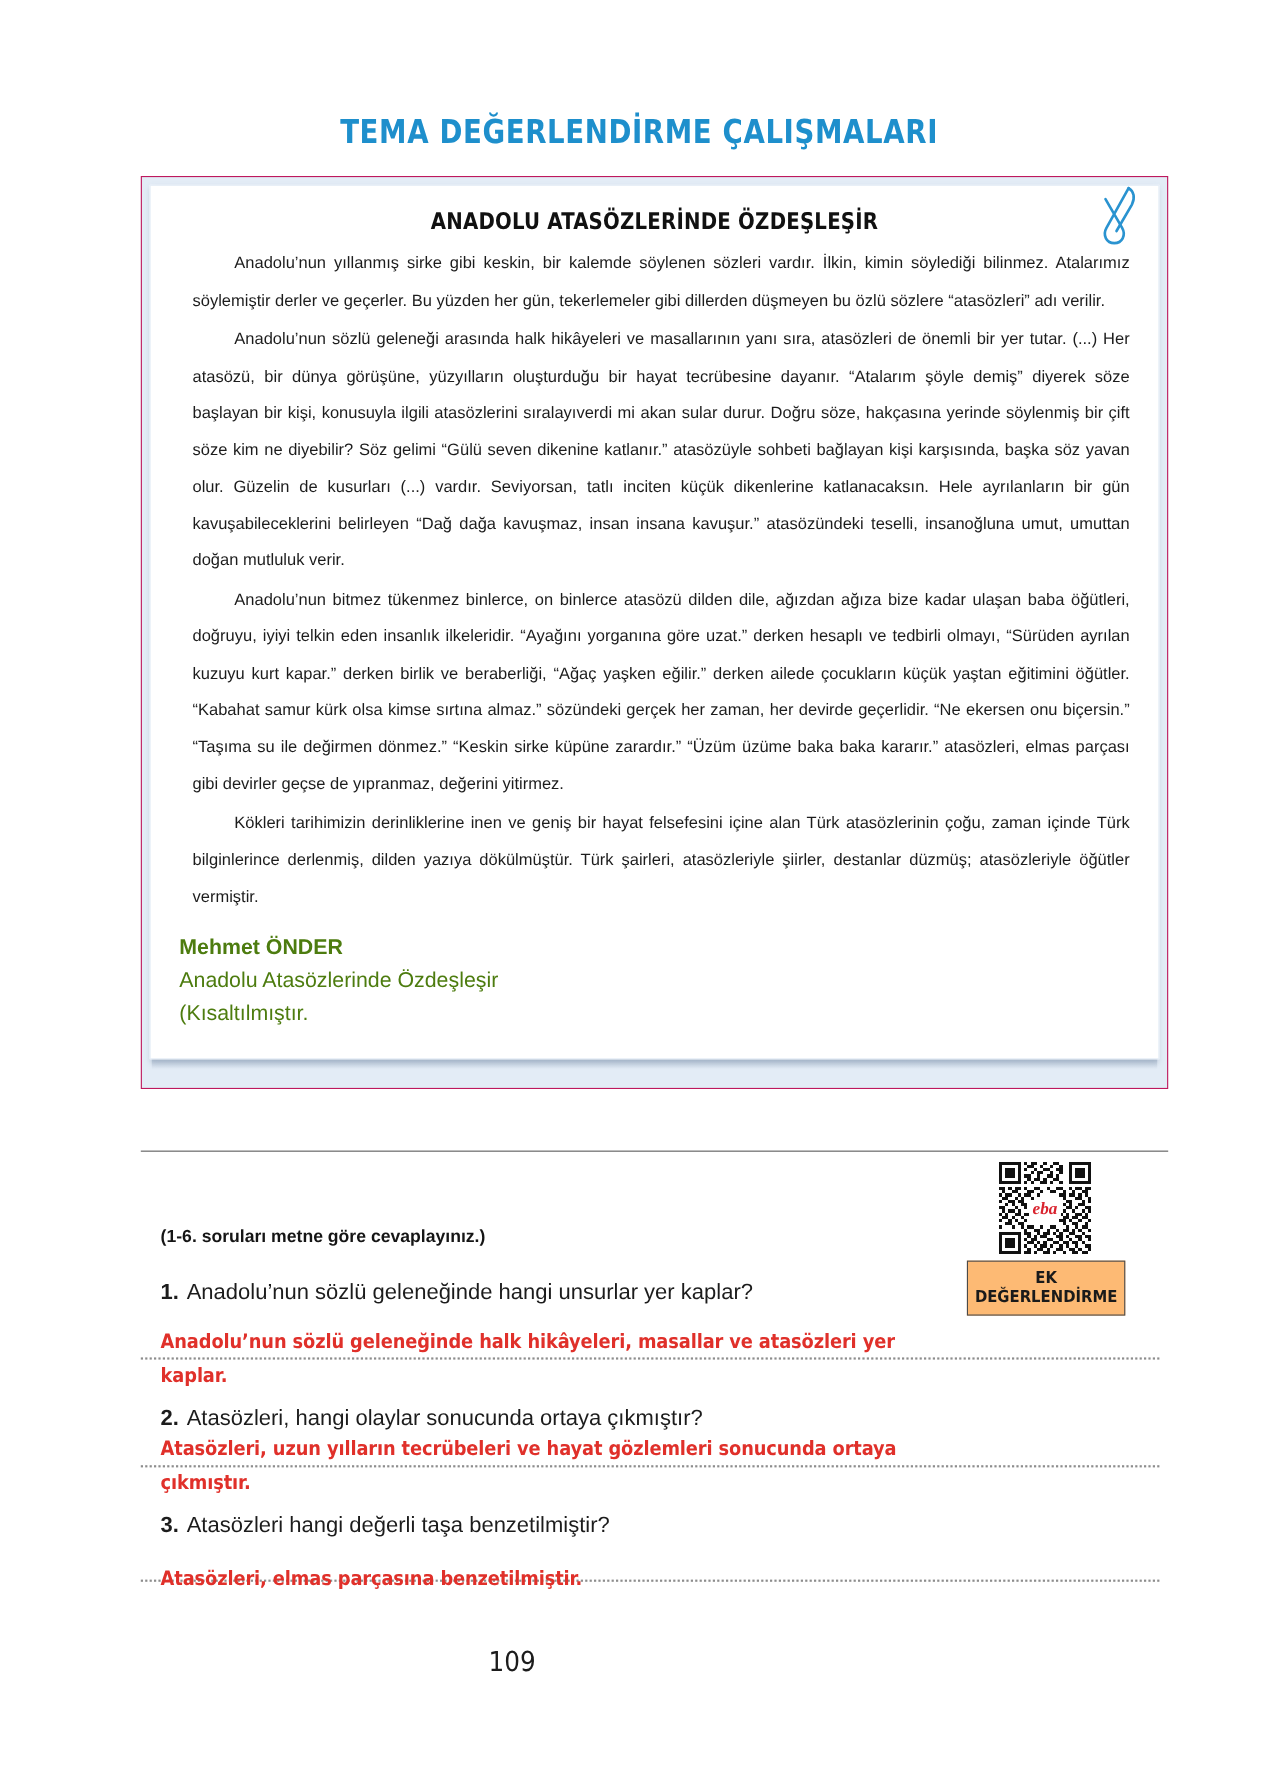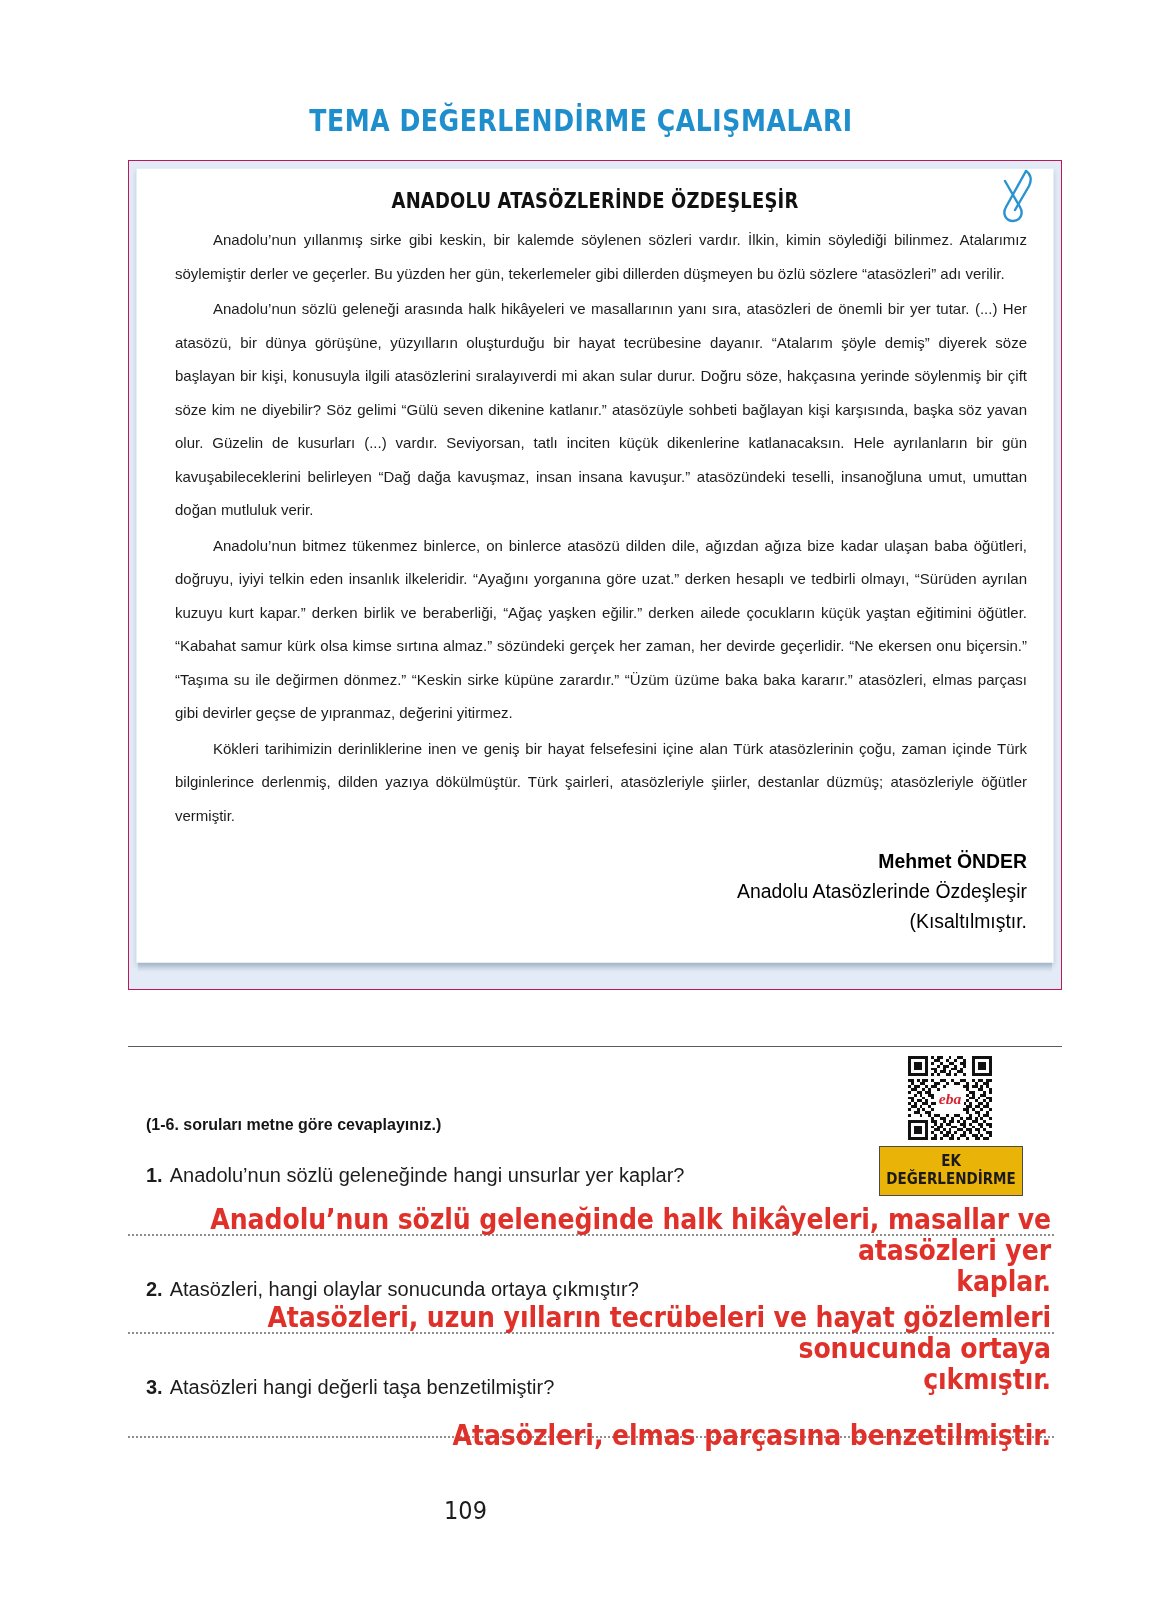--- a/index.html
+++ b/index.html
@@ -75,24 +75,23 @@
     line-height: 33.5px;
     text-align: justify;
     text-indent: 38px;
     color: #1c1c1c;
     font-family: "Liberation Sans", sans-serif;
     font-stretch: condensed;
     transform-origin: left;
   }
   .attribution {
     margin-top: 14px;
-    text-align: right;
     font-size: 19.4px;
     line-height: 30px;
-    color: #000000;
+    color: #4d7c0f;
   }
   .attr-name { font-weight: bold; display: block; }
   .attr-src  { display: block; }
   .attr-note { display: block; }
 
   .passage-shadow-bar {
     height: 10px;
     margin: 0 2px;
     background: linear-gradient(to bottom, rgba(150,168,190,0.55), rgba(150,168,190,0) 90%);
   }
@@ -119,21 +118,21 @@
     width: 84px;
     height: 84px;
     display: block;
   }
   .ek-box {
     position: absolute;
     left: 879px;
     top: 1146px;
     width: 144px;
     border: 1px solid #4a4a4a;
-    background: #eab308;
+    background: #fdba74;
     text-align: center;
     padding: 5px 2px 6px 2px;
     box-sizing: border-box;
   }
   .ek-line1 {
     font-size: 15px;
     font-weight: bold;
     line-height: 18px;
     font-family: "DejaVu Sans Condensed", "Liberation Sans Narrow", "Liberation Sans", sans-serif;
   }
@@ -157,25 +156,24 @@
   .question {
     font-size: 20px;
     line-height: 30px;
     color: #1c1c1c;
     white-space: nowrap;
   }
   .q-num { font-weight: bold; margin-right: 7px; }
   .answer {
     color: #e0302a;
     font-weight: bold;
-    font-size: 28px;
+    font-size: 18px;
     line-height: 31px;
     font-family: "DejaVu Sans Condensed", "Liberation Sans Narrow", "Liberation Sans", sans-serif;
     letter-spacing: -0.1px;
-    text-align: right;
   }
   .answer-line {
     position: relative;
   }
   .dotline {
     position: absolute;
     left: -18px;
     width: 926px;
     border-bottom: 2px dotted #8d8d8d;
   }

